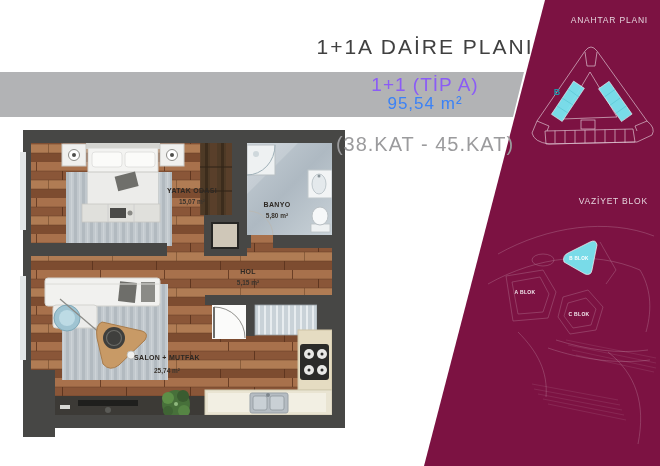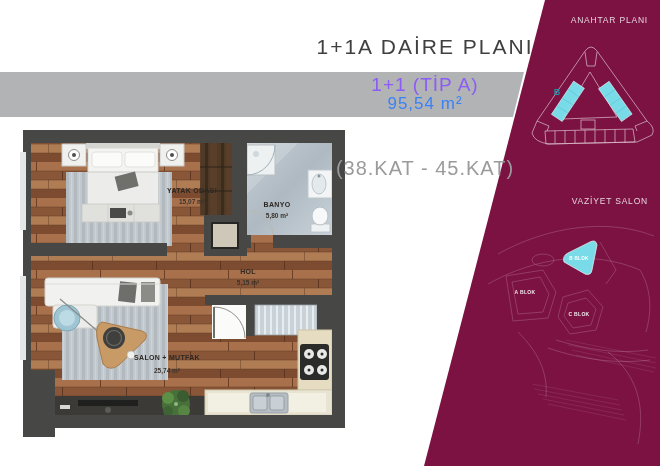--- a/index.html
+++ b/index.html
@@ -25,21 +25,21 @@
   .unit-type{
     position:absolute;left:0;right:0;top:74px;
     font-size:19px;letter-spacing:1px;color:#8b5cf6;
   }
   .unit-area{
     position:absolute;left:0;right:0;top:94px;
     font-size:17px;letter-spacing:1px;color:#3b82f6;
   }
   .floor-range{
     position:absolute;left:0;right:0;top:133px;
-    font-size:20px;letter-spacing:1px;color:#9b9b9d;margin-top:24px;
+    font-size:20px;letter-spacing:1px;color:#9b9b9d;
   }
   
   .maroon-panel{
     position:absolute;left:0;top:0;width:660px;height:466px;
     background:var(--maroon,#7c1242);
     clip-path:polygon(545px 0,660px 0,660px 466px,424px 466px);
     z-index:2;
   }
   .panel-label{
     position:absolute;right:12px;color:#e5d4dd;
@@ -258,21 +258,21 @@
     <text x="230" y="148" class="room-name">HOL</text>
     <text x="230" y="159" class="room-area">5,15 m²</text>
     <text x="149" y="234" class="room-name">SALON + MUTFAK</text>
     <text x="149" y="247" class="room-area">25,74 m²</text>
   </g>
 </svg>
 
 <div class="maroon-panel"></div>
 
 <div class="panel-label key">ANAHTAR PLANI</div>
-<div class="panel-label site">VAZİYET SALON</div>
+<div class="panel-label site">VAZİYET BLOK</div>
 
 <svg id="keyplan" class="panel-svg" width="135" height="115" viewBox="0 0 135 115" xmlns="http://www.w3.org/2000/svg">
   <g fill="none" stroke="#ecdfe7" stroke-width=".7" opacity=".85">
     <path d="M 60,13 Q 66,5 72,13 L 122,83 Q 131,90 127,97 L 112,104 L 24,106 Q 9,104 7,95 L 12,83 Z"></path>
     <path d="M 65,34 L 92,79 L 37,81 Z"></path>
     <path d="M 60,14 L 62,28 L 70,28 L 72,14"></path>
     <rect x="56" y="82" width="14" height="9"></rect>
     <path d="M 20,93 L 108,91 L 110,104 L 21,106 Z"></path>
     <line x1="30" y1="92.6" x2="30" y2="105"></line>
       <line x1="40" y1="92.4" x2="40" y2="105"></line>

